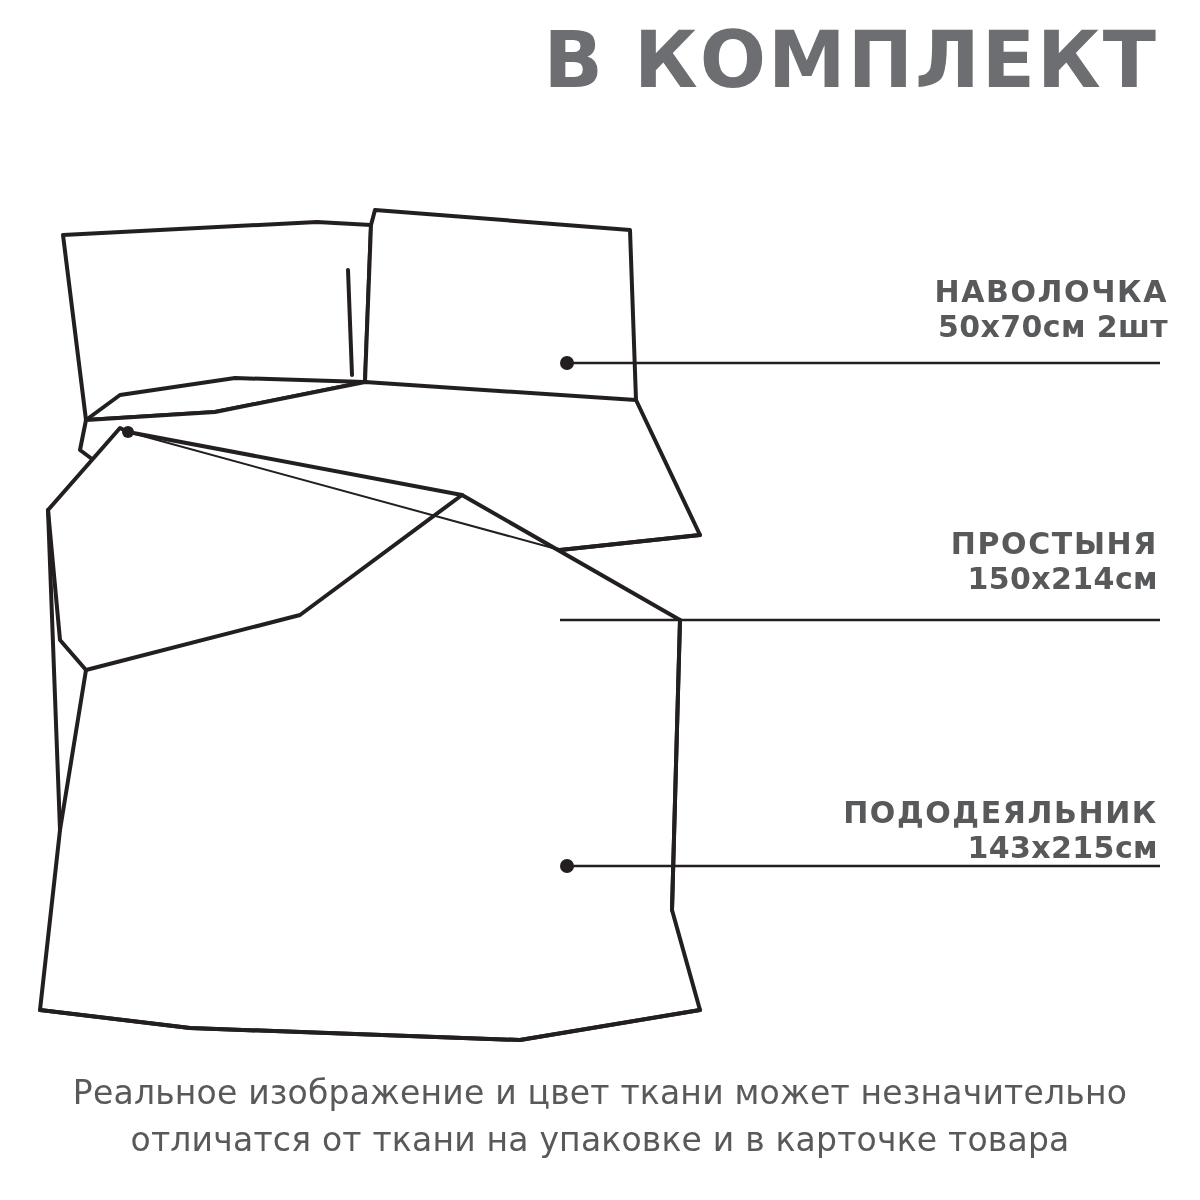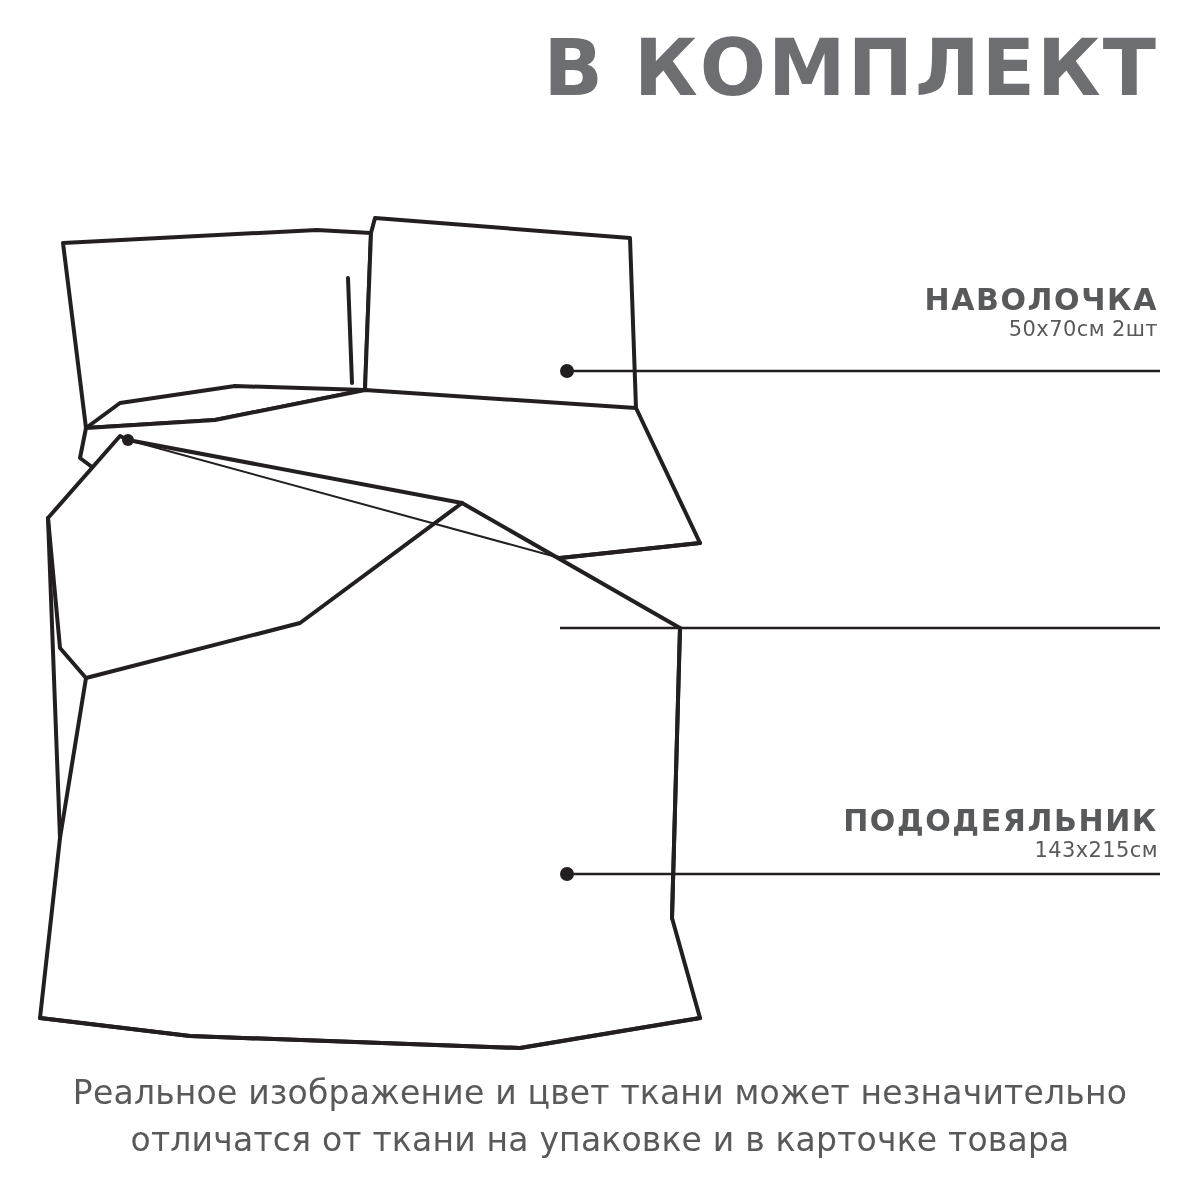--- a/index.html
+++ b/index.html
@@ -12,21 +12,20 @@
     height: 1200px;
     position: relative;
     overflow: hidden;
     font-family: "DejaVu Sans", "Liberation Sans", sans-serif;
     color: #58595b;
   }
 
   .stage {
     position: absolute;
     inset: 0;
-    margin-top: 8px;
   }
 
   
   .heading {
     position: absolute;
     top: 22px;
     right: 42px;
     width: 720px;
     text-align: right;
     font-weight: 700;
@@ -63,28 +62,28 @@
     display: block;
     font-weight: 700;
     font-size: 30px;
     letter-spacing: 1.6px;
     text-transform: uppercase;
     line-height: 1.12;
     white-space: nowrap;
   }
   .callout .size {
     display: block;
-    font-weight: 400;
-    font-size: 21px;
+    font-weight: 700;
+    font-size: 30px;
     letter-spacing: 0.4px;
     line-height: 1.2;
     white-space: nowrap;
   }
 
-  #callout-pillow  { right: 42px; top: 275px; }
+  #callout-pillow  { right: 32px; top: 275px; }
   #callout-sheet   { right: 42px; top: 527px; }
   #callout-duvet   { right: 42px; top: 796px; }
 
   
   .leaders {
     position: absolute;
     inset: 0;
     pointer-events: none;
   }
 
@@ -150,20 +149,24 @@
 
     <circle cx="567" cy="866" r="7" fill="#231f20"></circle>
     <line x1="567" y1="866" x2="1160" y2="866" stroke="#231f20" stroke-width="2.5"></line>
   </svg>
 
   <div class="callout" id="callout-pillow">
     <span class="title">НАВОЛОЧКА</span>
     <span class="size">50х70см 2шт</span>
   </div>
 
+  <div class="callout" id="callout-sheet">
+    <span class="title">ПРОСТЫНЯ</span>
+    <span class="size">150х214см</span>
+  </div>
 
   <div class="callout" id="callout-duvet">
     <span class="title">ПОДОДЕЯЛЬНИК</span>
     <span class="size">143х215см</span>
   </div>
 
   <div class="footnote">
     <span>Реальное изображение и цвет ткани может незначительно</span>
     <span>отличатся от ткани на упаковке и в карточке товара</span>
   </div>

